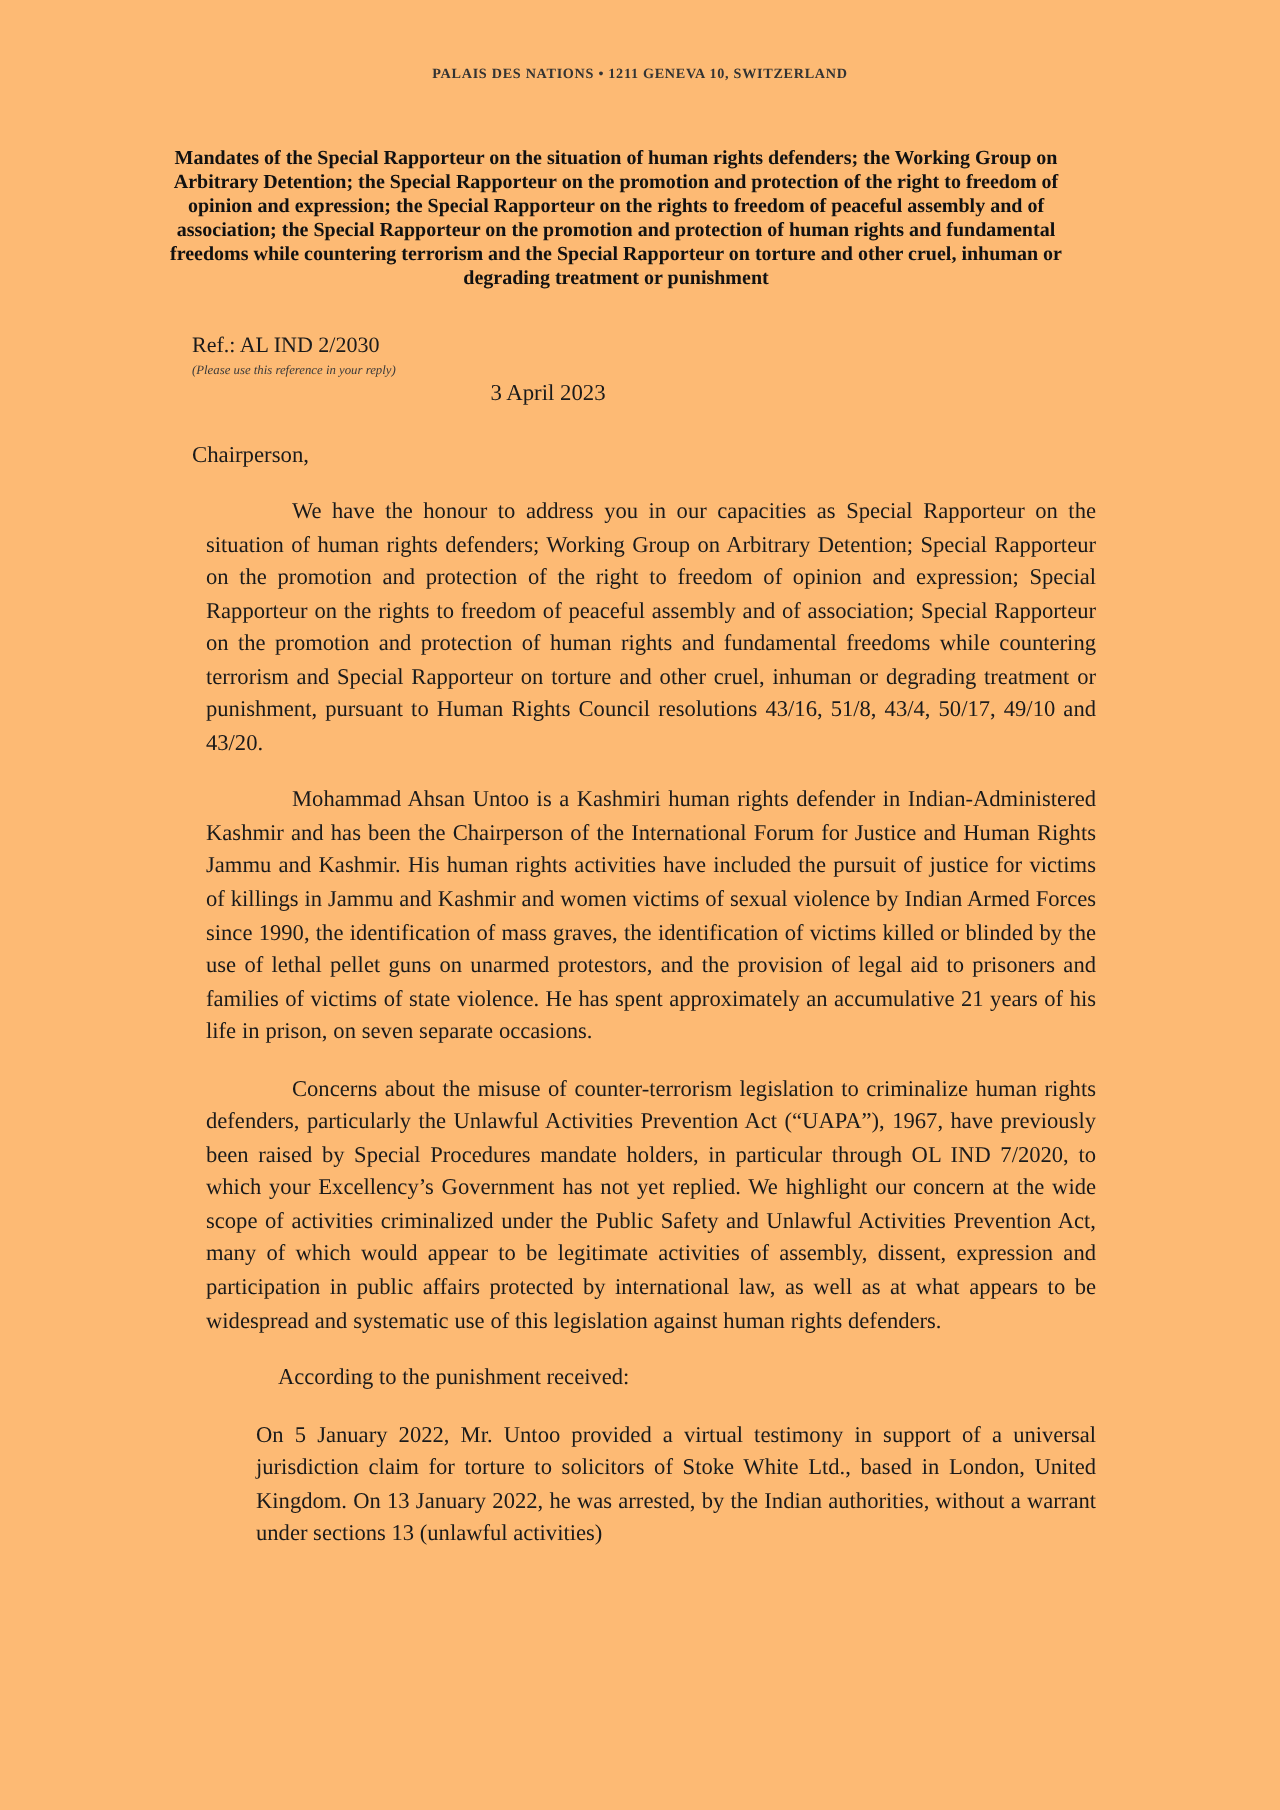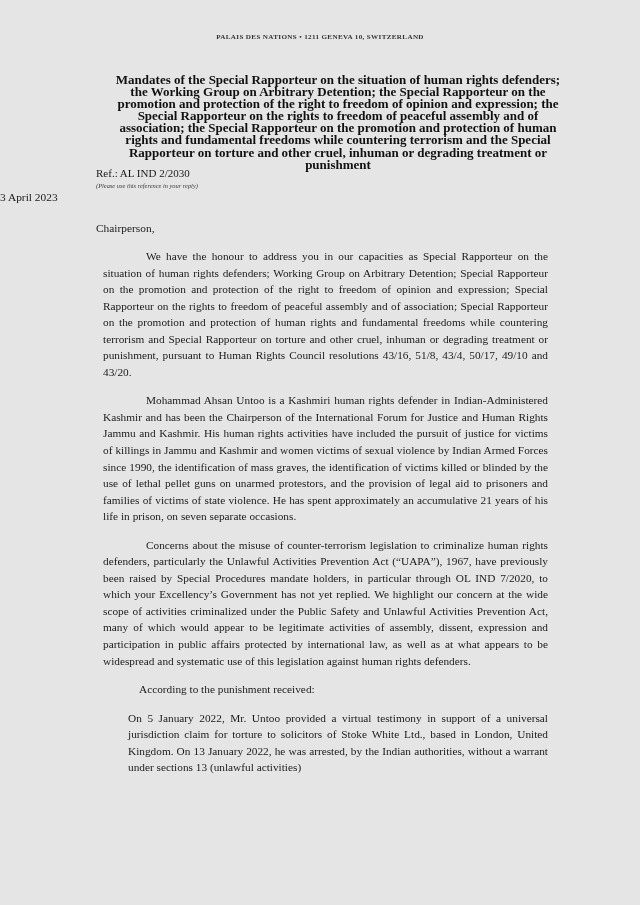--- a/index.html
+++ b/index.html
@@ -12,21 +12,21 @@
     height: 905px;
     overflow: hidden;
     font-family: "Liberation Serif", "DejaVu Serif", serif;
     color: #1a1a1a;
     -webkit-font-smoothing: antialiased;
   }
   .page {
     position: relative;
     width: 640px;
     height: 905px;
-    background: #e5e5e5;
+    background: #fdba74;
     box-sizing: border-box;
   }
 
   
   .running-head {
     position: absolute;
     top: 33px;
     left: 0;
     width: 640px;
     text-align: center;
@@ -34,24 +34,24 @@
     font-weight: bold;
     letter-spacing: 0.35px;
     color: #333333;
     font-family: "Liberation Serif", "DejaVu Serif", serif;
   }
 
   
   .mandate-title {
     position: absolute;
     top: 74px;
-    left: 112px;
+    left: 82px;
     width: 452px;
     text-align: center;
-    font-size: 13px;
+    font-size: 10px;
     font-weight: bold;
     line-height: 12.1px;
     color: #111111;
   }
 
   
   .ref-block {
     position: absolute;
     top: 167px;
     left: 96px;
@@ -69,21 +69,21 @@
     color: #3a3a3a;
     margin-top: 1px;
   }
 
   
   .date-line {
     position: absolute;
     top: 191px;
     left: 0;
     width: 548px;
-    text-align: left;
+    text-align: center;
     font-size: 11.4px;
     color: #1a1a1a;
   }
 
   
   .salutation {
     position: absolute;
     top: 222px;
     left: 96px;
     font-size: 11.4px;

